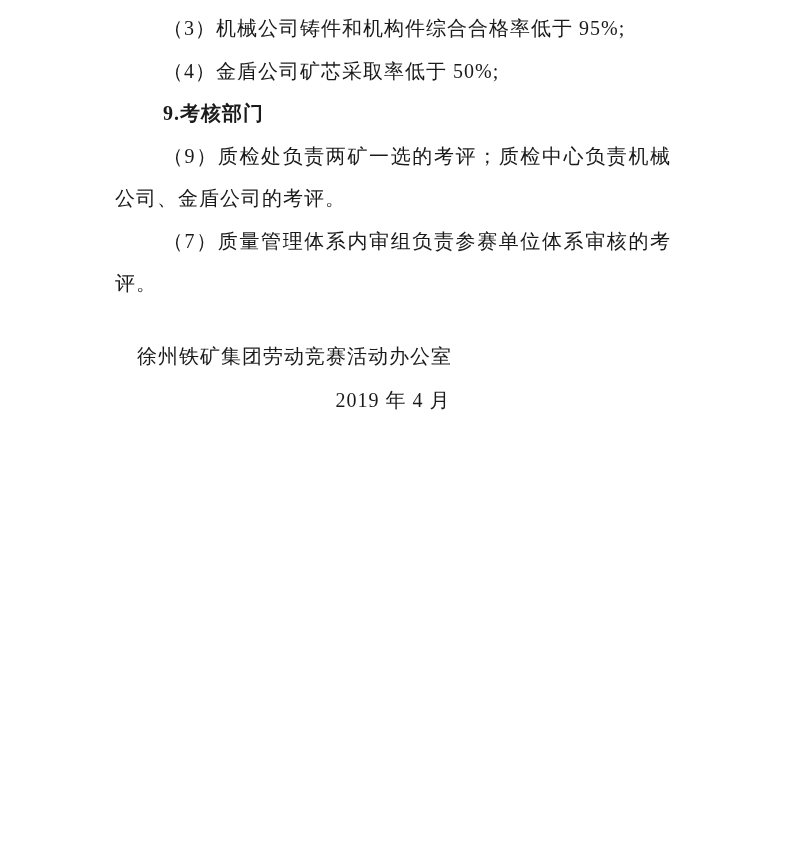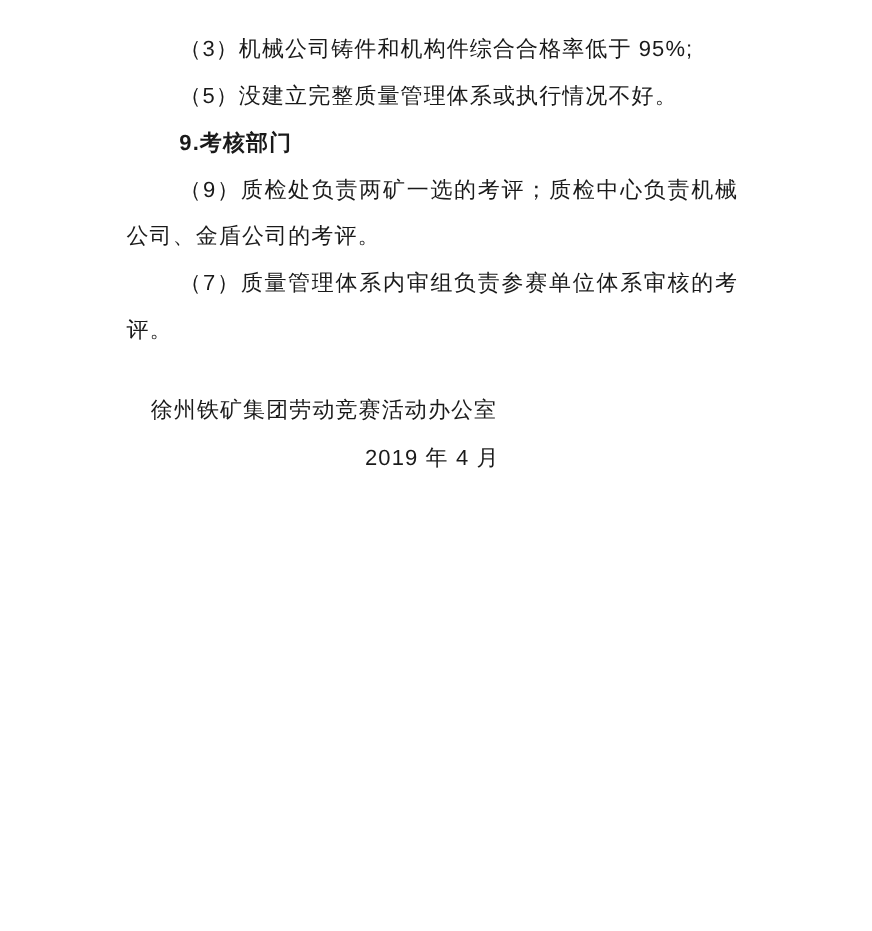--- a/index.html
+++ b/index.html
@@ -9,22 +9,22 @@
   }
   body {
     width: 793px;
     height: 846px;
     overflow: hidden;
   }
   .page {
     box-sizing: border-box;
     width: 793px;
     height: 846px;
-    padding: 24px 122px 0 115px;
-    font-family: Liberation Sans, sans-serif;
+    padding: 7px 122px 0 115px;
+    font-family: Liberation Serif, serif;
     font-size: 20px;
     line-height: 42.5px;
     letter-spacing: 1px;
     color: #1a1a1a;
     background: #ffffff;
   }
   .page p {
     margin: 0;
     text-indent: 48px;
     text-align: justify;
@@ -43,21 +43,21 @@
     margin-top: 2px !important;
     text-align: center !important;
     text-indent: 0 !important;
   }
 </style>
 </head>
 <body>
 
 <div class="page">
   <p class="clause">（3）机械公司铸件和机构件综合合格率低于 95%;</p>
-  <p class="clause">（5）没建立完整质量管理体系或执行情况不好。</p>
+  <p class="clause">（4）金盾公司矿芯采取率低于 50%;</p>
 
   <p class="heading">9.考核部门</p>
   <p class="paragraph">（9）质检处负责两矿一选的考评；质检中心负责机械公司、金盾公司的考评。</p>
   <p class="paragraph">（7）质量管理体系内审组负责参赛单位体系审核的考评。</p>
 
 
   <p class="signature">徐州铁矿集团劳动竞赛活动办公室</p>
   <p class="dateline">2019 年 4 月</p>
 </div>
 

